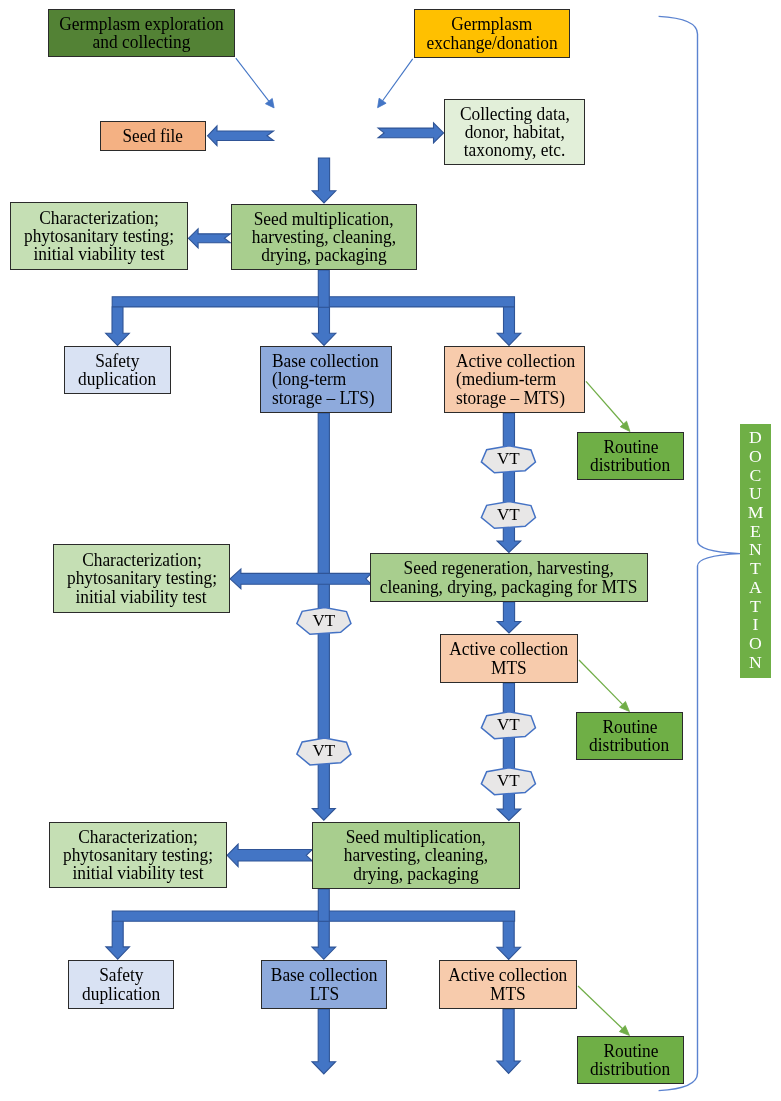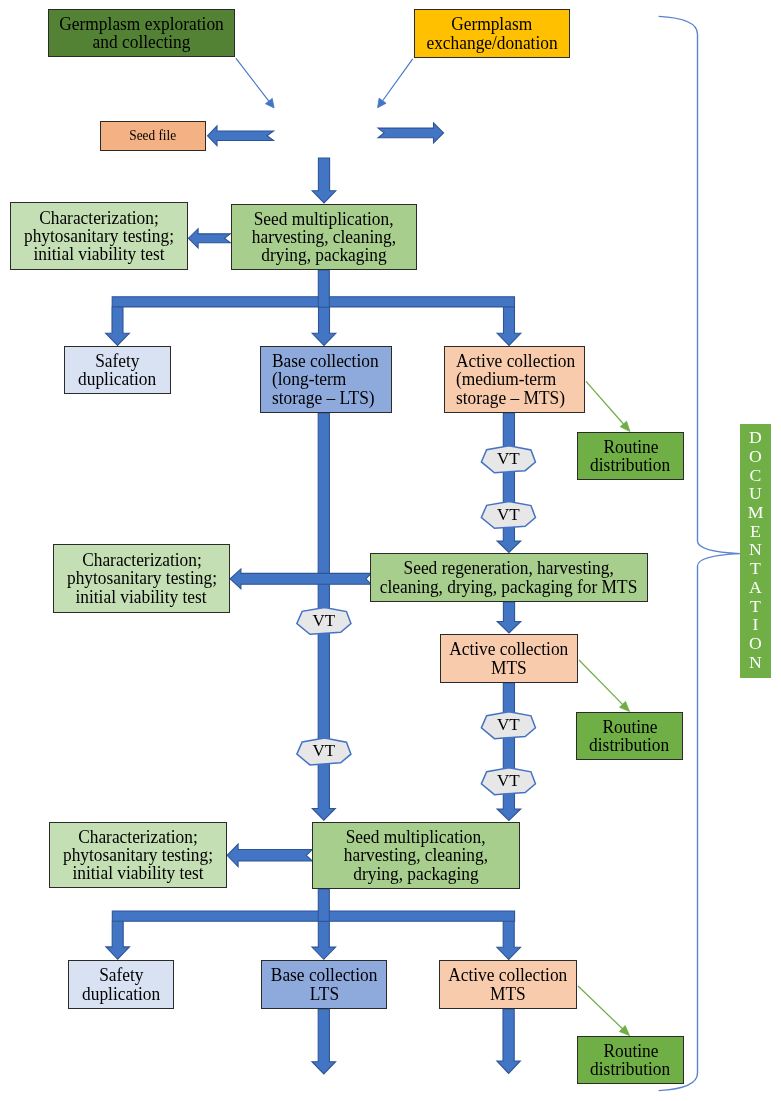--- a/index.html
+++ b/index.html
@@ -62,22 +62,27 @@
       <path d="M503 1009 L514.2 1009 L514.2 1061 L520.3000000000001 1061 L508.6 1073.4 L496.90000000000003 1061 L503 1061 Z" fill="#4375C5" stroke="#2F5496" stroke-width="1.1"></path>
     </svg>
     <div class="box" style="left: 48px; top: 9px; width: 187px; height: 48px; background: rgb(83, 130, 53); font-size: 18.3px;">
       <span>Germplasm exploration</span>
       <span>and collecting</span>
     </div>
     <div class="box" style="left: 414px; top: 9px; width: 156px; height: 49px; background: rgb(255, 192, 0); font-size: 18.3px;">
       <span>Germplasm</span>
       <span>exchange/donation</span>
     </div>
-    <div class="box" style="left: 100px; top: 121px; width: 106px; height: 30px; background: rgb(244, 177, 131); font-size: 14px;">
+    <div class="box" style="left: 100px; top: 121px; width: 106px; height: 30px; background: rgb(244, 177, 131); font-size: 18px;">
       <span>Seed file</span>
+    </div>
+    <div class="box" style="left: 444px; top: 99px; width: 141px; height: 66px; background: rgb(226, 239, 217); font-size: 18.3px;">
+      <span>Collecting data,</span>
+      <span>donor, habitat,</span>
+      <span>taxonomy, etc.</span>
     </div>
     <div class="box" style="left: 10px; top: 202px; width: 178px; height: 68px; background: rgb(197, 223, 180); font-size: 18.3px;">
       <span>Characterization;</span>
       <span>phytosanitary testing;</span>
       <span>initial viability test</span>
     </div>
     <div class="box" style="left: 231px; top: 204px; width: 186px; height: 66px; background: rgb(168, 206, 142); font-size: 18.3px;">
       <span>Seed multiplication,</span>
       <span>harvesting, cleaning,</span>
       <span>drying, packaging</span>

